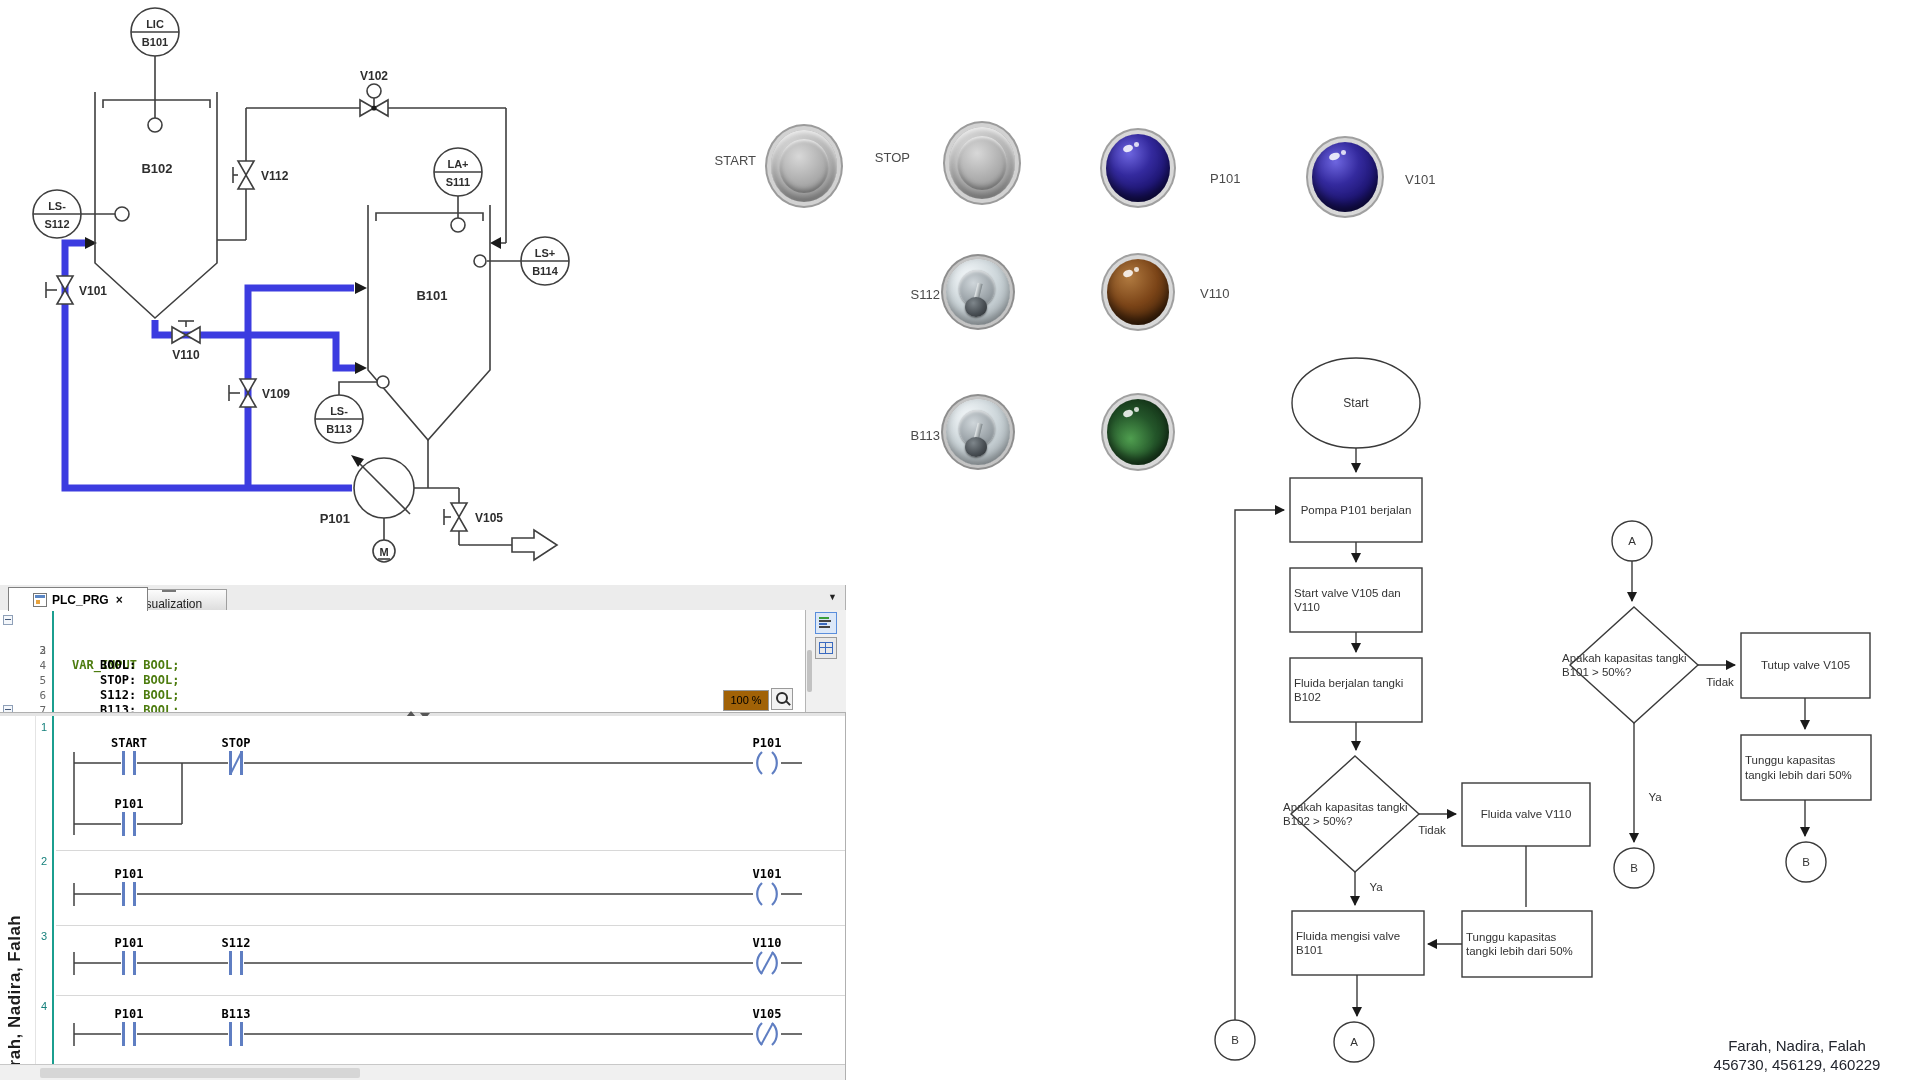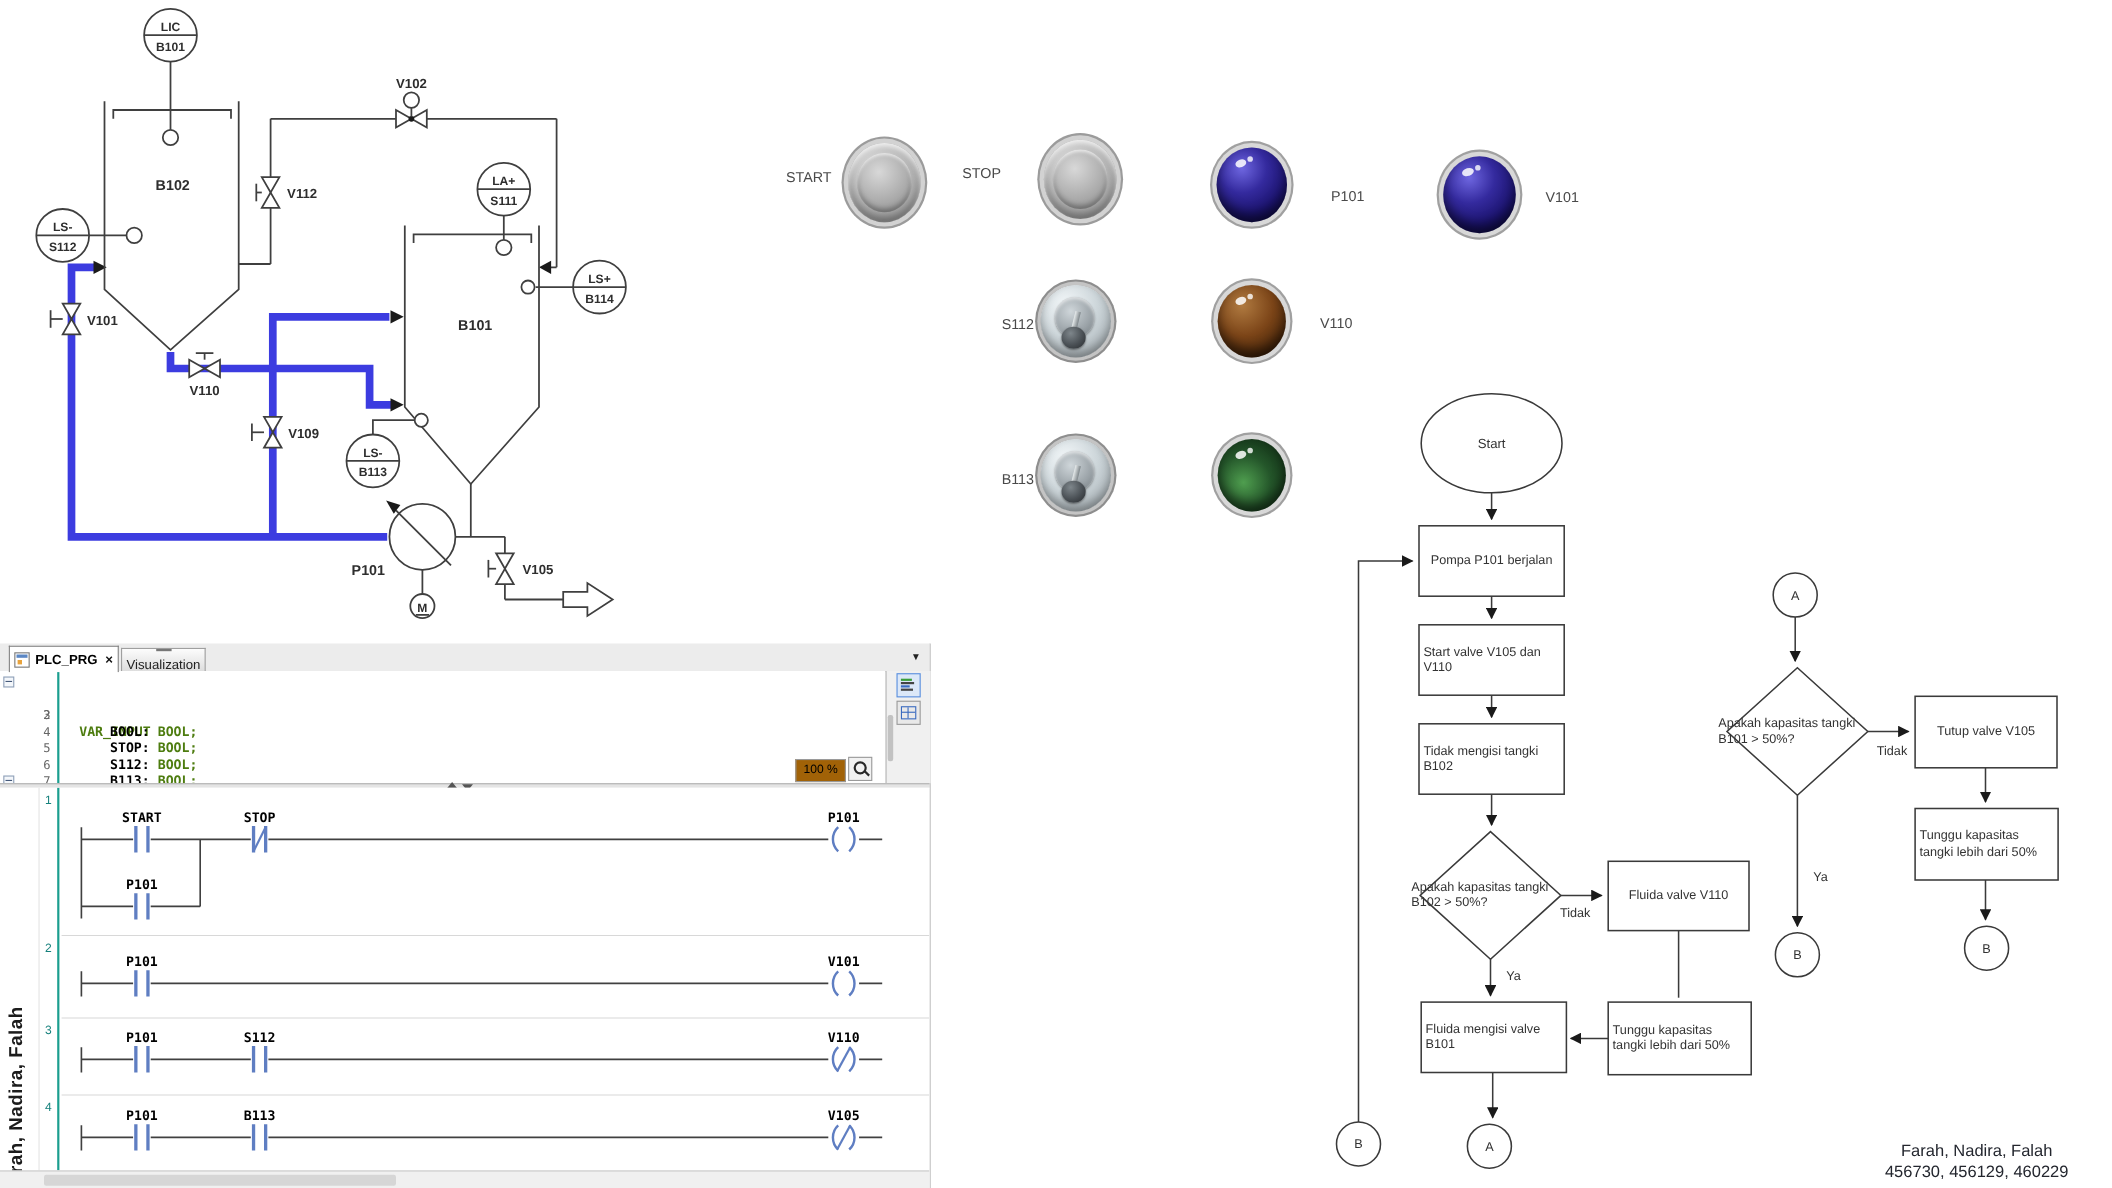--- a/index.html
+++ b/index.html
@@ -30,21 +30,21 @@
     background:radial-gradient(circle at 40% 35%, #cfd6da 0%, #9aa2a7 60%, #6f777c 100%);
     box-shadow:inset 0 2px 3px rgba(255,255,255,.6), 0 1px 2px rgba(0,0,0,.4);}
   .sw-stem{position:absolute;left:46%;top:36%;width:8%;height:34%;background:linear-gradient(90deg,#e8eced,#7d8589);
     transform:rotate(14deg);}
   .sw-knob{position:absolute;left:30%;top:58%;width:34%;height:30%;border-radius:50%;
     background:radial-gradient(circle at 38% 30%, #7e868b 0%, #4a5055 55%, #26292c 100%);
     box-shadow:0 1px 2px rgba(0,0,0,.5);}
   
   #plc{position:absolute;left:0;top:585px;width:845px;height:495px;background:#fff;border-right:1px solid #b0b0b0;}
   #tabbar{position:absolute;left:0;top:0;width:100%;height:25px;background:#ececec;border-bottom:1px solid #9a9a9a;}
-  .tab{position:absolute;display:flex;align-items:center;gap:5px;padding:0 4px;box-sizing:border-box;font-size:12px;}
+  .tab{position:absolute;display:flex;align-items:center;gap:5px;padding:0 24px;box-sizing:border-box;font-size:12px;}
   #tab1{left:8px;top:2px;height:24px;background:#fff;border:1px solid #808080;border-bottom:none;font-weight:bold;z-index:2;}
   #tab2{left:110px;top:4px;height:22px;background:linear-gradient(#fcfcfc,#dcdcdc);border:1px solid #9f9f9f;border-bottom:none;color:#222;flex-direction:column;}
   .tclose{font-weight:bold;font-size:12px;color:#111;margin-left:2px;cursor:default;}
   #decl{position:absolute;left:0;top:25px;width:805px;height:102px;background:#fff;overflow:hidden;
         font-family:"DejaVu Sans Mono",monospace;font-size:12px;font-weight:bold;}
   .crow{position:absolute;left:0;width:100%;height:15px;line-height:15px;white-space:pre;}
   .fold{position:absolute;left:3px;top:2px;width:10px;height:10px;border:1px solid #8fa0b8;background:#f4f7fb;box-sizing:border-box;}
   .fold::after{content:"";position:absolute;left:1px;top:3px;width:6px;height:1px;background:#44597a;}
   .lnum{position:absolute;left:18px;width:28px;text-align:right;color:#666;font-weight:normal;font-size:11px;}
   .codetext{position:absolute;left:72px;}
@@ -512,21 +512,21 @@
       <circle cx="452" cy="191" r="20"></circle>
       <polygon points="454,257 518,315 454,373 390,315"></polygon>
       <rect x="561" y="283" width="129" height="65"></rect>
       <rect x="561" y="385" width="130" height="65"></rect>
       <circle cx="626" cy="512" r="20"></circle>
       <circle cx="454" cy="518" r="20"></circle>
     </g>
     <text x="176" y="57" text-anchor="middle" font-size="12" fill="#333">Start</text>
     <foreignObject x="114" y="128" width="124" height="64"><div xmlns="http://www.w3.org/1999/xhtml" class="fo-div">Pompa P101 berjalan</div></foreignObject>
     <foreignObject x="114" y="218" width="124" height="64"><div xmlns="http://www.w3.org/1999/xhtml" class="fo-div">Start valve V105 dan V110</div></foreignObject>
-    <foreignObject x="114" y="308" width="124" height="64"><div xmlns="http://www.w3.org/1999/xhtml" class="fo-div">Tidak mengisi tangki B102</div></foreignObject>
+    <foreignObject x="114" y="308" width="124" height="64"><div xmlns="http://www.w3.org/1999/xhtml" class="fo-div">Fluida berjalan tangki B102</div></foreignObject>
     <foreignObject x="103" y="437" width="144" height="54"><div xmlns="http://www.w3.org/1999/xhtml" class="fo-div">Apakah kapasitas tangki B102 &gt; 50%?</div></foreignObject>
     <foreignObject x="286" y="433" width="120" height="63"><div xmlns="http://www.w3.org/1999/xhtml" class="fo-div">Fluida valve V110</div></foreignObject>
     <foreignObject x="286" y="561" width="122" height="66"><div xmlns="http://www.w3.org/1999/xhtml" class="fo-div">Tunggu kapasitas tangki lebih dari 50%</div></foreignObject>
     <foreignObject x="116" y="561" width="124" height="64"><div xmlns="http://www.w3.org/1999/xhtml" class="fo-div">Fluida mengisi valve B101</div></foreignObject>
     <foreignObject x="382" y="288" width="144" height="54"><div xmlns="http://www.w3.org/1999/xhtml" class="fo-div">Apakah kapasitas tangki B101 &gt; 50%?</div></foreignObject>
     <foreignObject x="565" y="283" width="121" height="65"><div xmlns="http://www.w3.org/1999/xhtml" class="fo-div">Tutup valve V105</div></foreignObject>
     <foreignObject x="565" y="385" width="122" height="65"><div xmlns="http://www.w3.org/1999/xhtml" class="fo-div">Tunggu kapasitas tangki lebih dari 50%</div></foreignObject>
     <g font-size="11.5" fill="#333" text-anchor="middle">
       <text x="252" y="484">Tidak</text>
       <text x="196" y="541">Ya</text>

